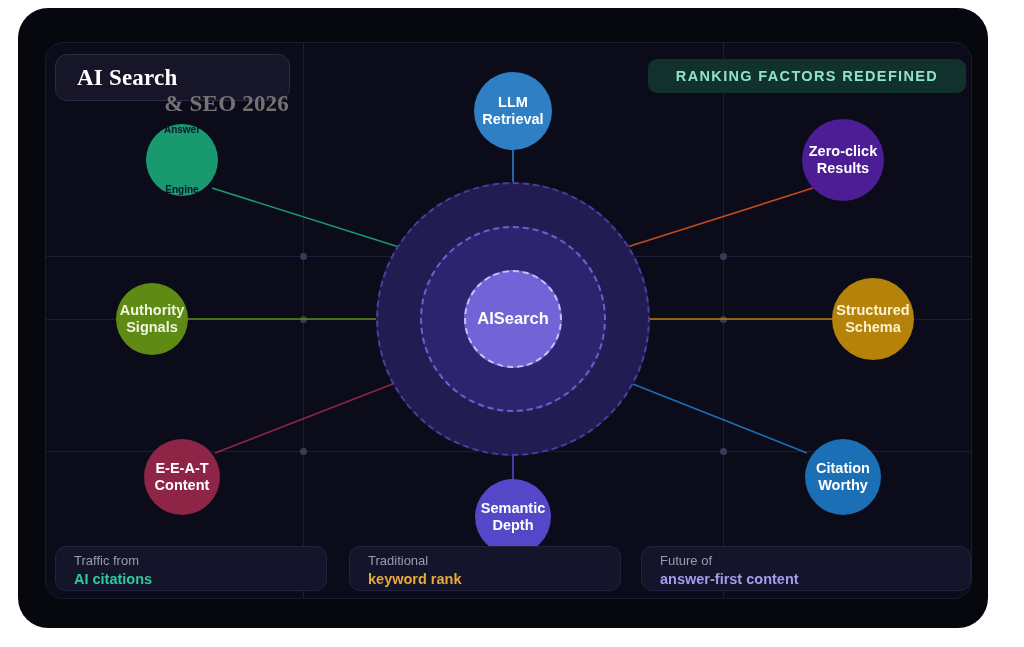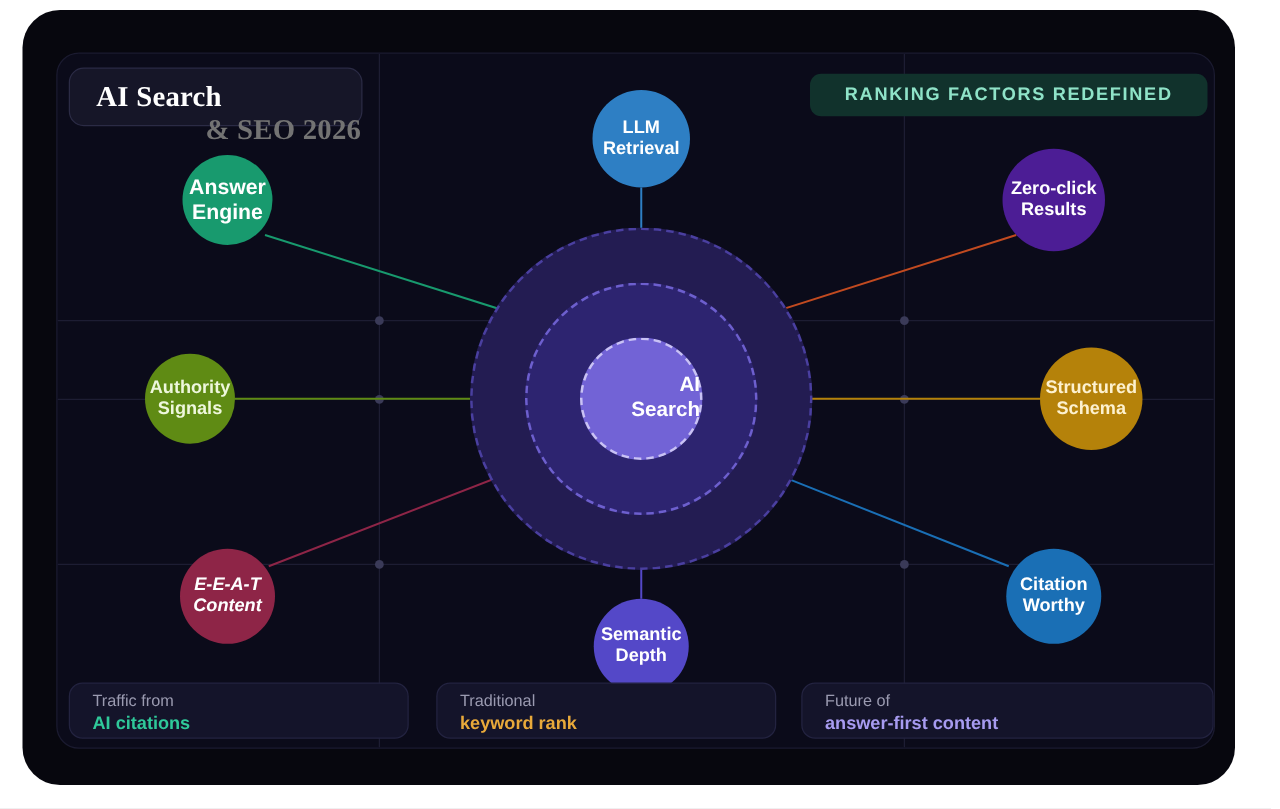--- a/index.html
+++ b/index.html
@@ -121,22 +121,22 @@
   #ring-mid {
     width: 186px; height: 186px;
     background: #2d2470;
     border: 2px dashed #6d5fce;
   }
   #ring-core {
     width: 98px; height: 98px;
     background: #7263d6;
     border: 2px dashed #c9c2f5;
     display: flex;
-    flex-direction: column;
-    align-items: flex-end;
+    flex-direction: row;
+    align-items: center;
     justify-content: center;
     color: #ffffff;
     font-size: 16.5px;
     font-weight: bold;
     line-height: 1.2;
     text-align: center;
   }
 
   
   .node {
@@ -234,29 +234,29 @@
           <span>Schema</span>
         </div>
         <div class="node" style="left: 797px; top: 434px; width: 76px; height: 76px; background: rgb(26, 111, 181); color: rgb(255, 255, 255); font-size: 14.5px;">
           <span>Citation</span>
           <span>Worthy</span>
         </div>
         <div class="node" style="left: 467px; top: 474px; width: 76px; height: 76px; background: rgb(84, 72, 200); color: rgb(255, 255, 255); font-size: 14.5px; justify-content: center;">
           <span>Semantic</span>
           <span>Depth</span>
         </div>
-        <div class="node" style="left: 136px; top: 434px; width: 76px; height: 76px; background: rgb(142, 37, 71); color: rgb(255, 255, 255); font-size: 14.5px; font-style: italic;">
+        <div class="node" style="left: 136px; top: 434px; width: 76px; height: 76px; background: rgb(142, 37, 71); color: rgb(255, 255, 255); font-size: 14.5px;">
           <span>E-E-A-T</span>
           <span>Content</span>
         </div>
         <div class="node" style="left: 106px; top: 276px; width: 72px; height: 72px; background: rgb(95, 139, 20); color: rgb(238, 247, 220); font-size: 14.5px;">
           <span>Authority</span>
           <span>Signals</span>
         </div>
-        <div class="node" style="left: 136px; top: 117px; width: 72px; height: 72px; background: rgb(24, 154, 110); color: #ffffff; font-size: 17px;">
+        <div class="node" style="left: 136px; top: 117px; width: 72px; height: 72px; background: rgb(24, 154, 110); color: #0f172a; font-size: 10px; justify-content: space-between;">
           <span>Answer</span>
           <span>Engine</span>
         </div>
       </div>
 
     <div id="stat-layer">
         <div class="stat-card" style="left: 9px; top: 503px; width: 272px;">
           <div class="sc-top">Traffic from</div>
           <div class="sc-bot" style="color: rgb(47, 201, 154);">AI citations</div>
         </div>

